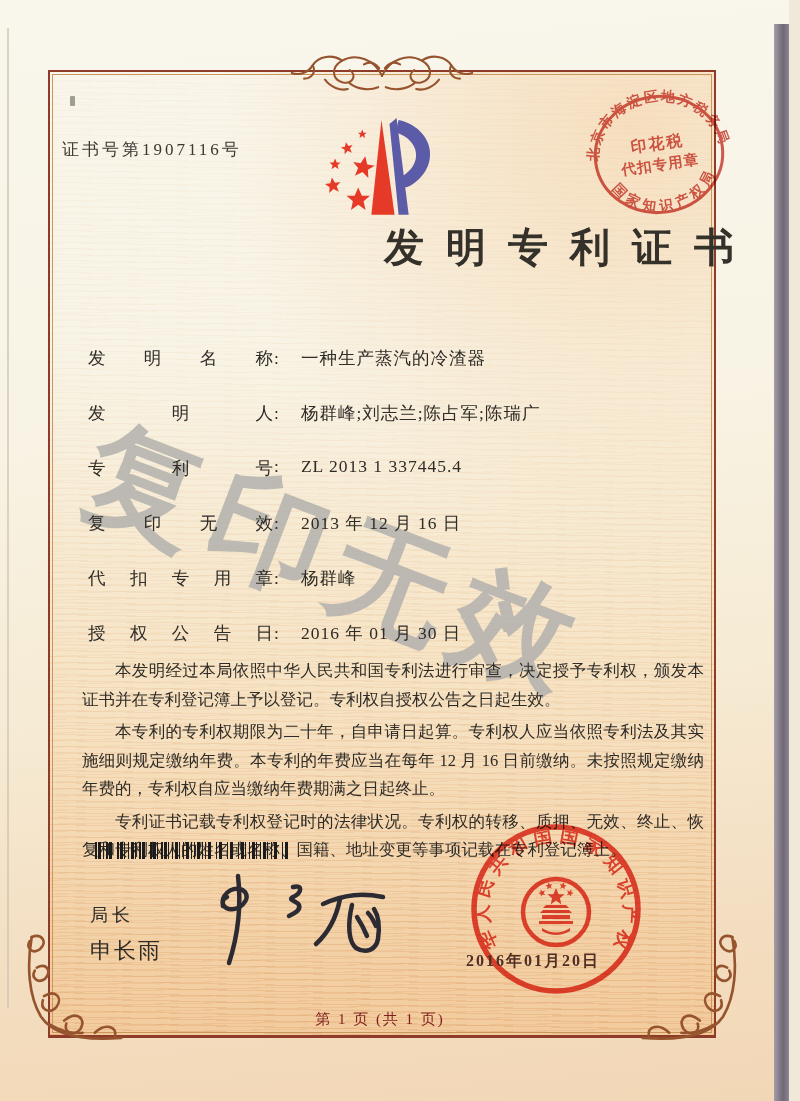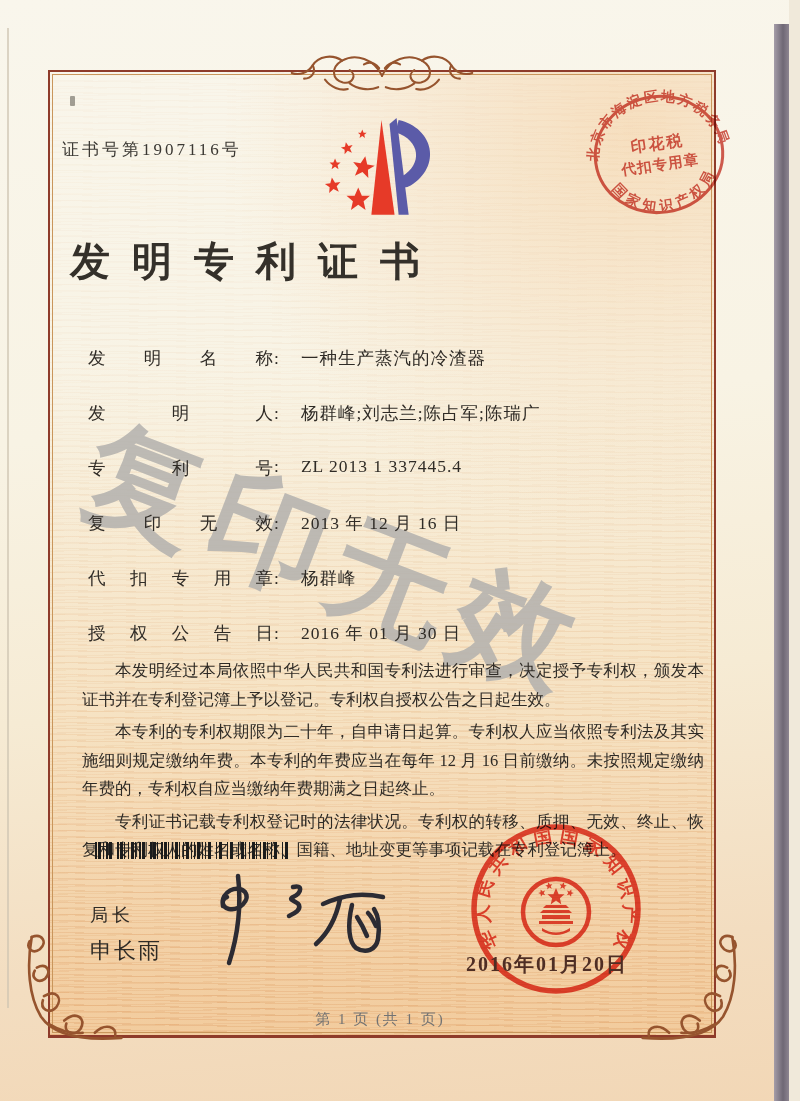--- a/index.html
+++ b/index.html
@@ -63,23 +63,23 @@
     z-index:3;
   }
   
   .cert-no{
     position:absolute;left:62px;top:138px;font-size:17px;letter-spacing:3px;
     color:#3b3833;z-index:4;
   }
   .logo{position:absolute;left:315px;top:114px;width:145px;height:116px;z-index:4;}
   .tax-stamp{position:absolute;left:572px;top:80px;width:174px;height:157px;z-index:6;opacity:.82;mix-blend-mode:multiply;}
   .title{
-    position:absolute;left:48px;top:234px;width:664px;text-align:left;
+    position:absolute;left:48px;top:220px;width:664px;text-align:right;
     font-size:40px;font-weight:600;letter-spacing:0.55em;text-indent:0.55em;
-    color:#34302a;z-index:4;
+    color:#34302a;z-index:4;padding-left:44px;
   }
   
   .fields{position:absolute;left:88px;top:346px;z-index:4;font-size:17.5px;}
   .frow{height:55px;white-space:nowrap;}
   .flabel{
     display:inline-block;width:185px;vertical-align:top;
     text-align:justify;text-align-last:justify;
   }
   .fcolon{display:inline-block;margin:0 10px 0 1px;}
   .fvalue{letter-spacing:1px;margin-left:12px;}
@@ -96,26 +96,26 @@
       repeating-linear-gradient(90deg,
         #1c1c1c 0 1.5px, transparent 1.5px 3px,
         #1c1c1c 3px 6px, transparent 6px 7.5px,
         #1c1c1c 7.5px 8.5px, transparent 8.5px 11px);
   }
   .signer-title{position:absolute;left:90px;top:903px;font-size:18px;letter-spacing:4px;z-index:4;}
   .signer-name{position:absolute;left:90px;top:936px;font-size:22px;letter-spacing:2px;z-index:4;}
   .signature{position:absolute;left:205px;top:860px;width:200px;height:112px;z-index:5;}
   .office-seal{position:absolute;left:456px;top:812px;width:200px;height:200px;z-index:6;opacity:.9;mix-blend-mode:multiply;}
   .seal-date{
-    position:absolute;left:466px;top:951px;font-size:20px;letter-spacing:2px;
+    position:absolute;left:466px;top:951px;font-size:16px;letter-spacing:2px;
     color:#4f2e24;font-weight:600;z-index:7;text-align:center;
   }
   .footer{
     position:absolute;left:48px;top:1010px;width:664px;text-align:center;
-    font-size:15px;letter-spacing:2px;color:#737373;z-index:4;
+    font-size:15px;letter-spacing:2px;color:#7f1d1d;z-index:4;
   }
   svg text{font-family:"Liberation Serif","DejaVu Serif",serif;}
 </style>
 </head>
 <body>
 
 <div class="paper"></div>
 <div class="frame-bg"></div>
 <div class="frame-waves"></div>
 <div class="frame">

